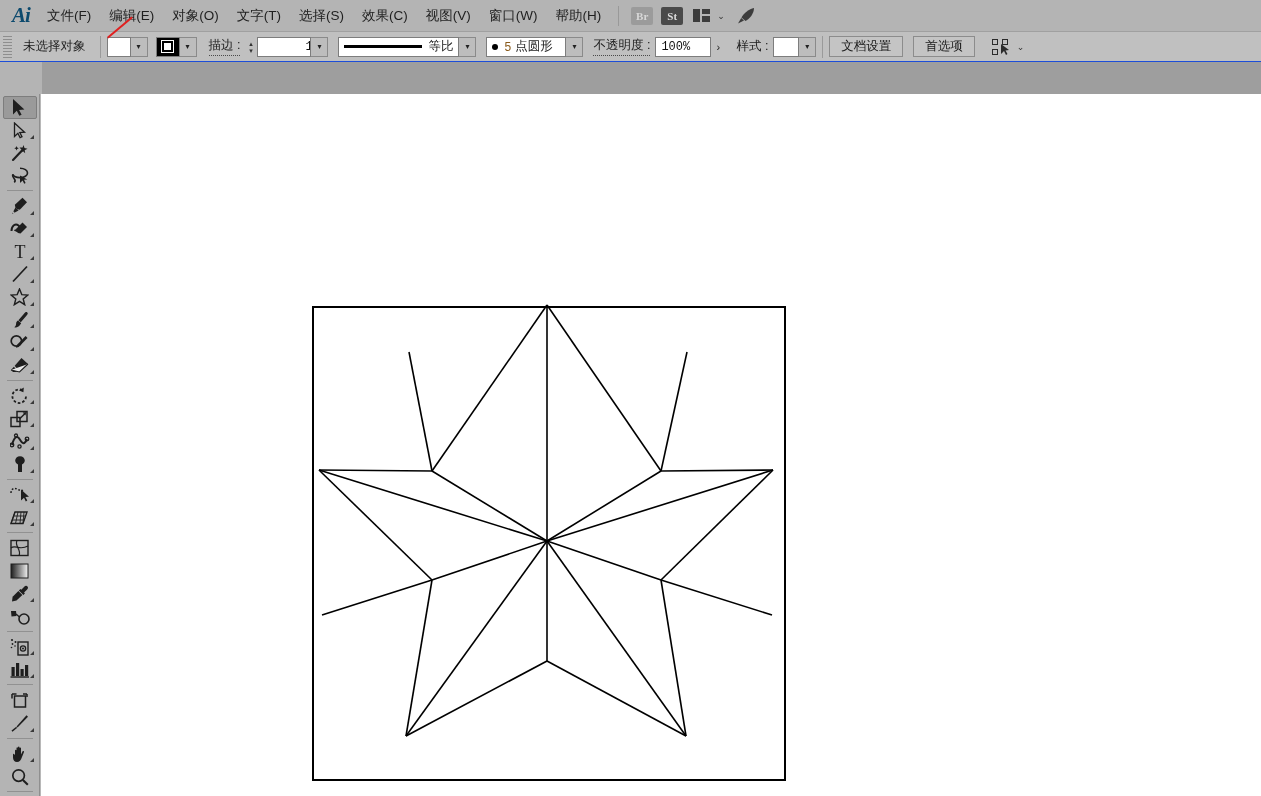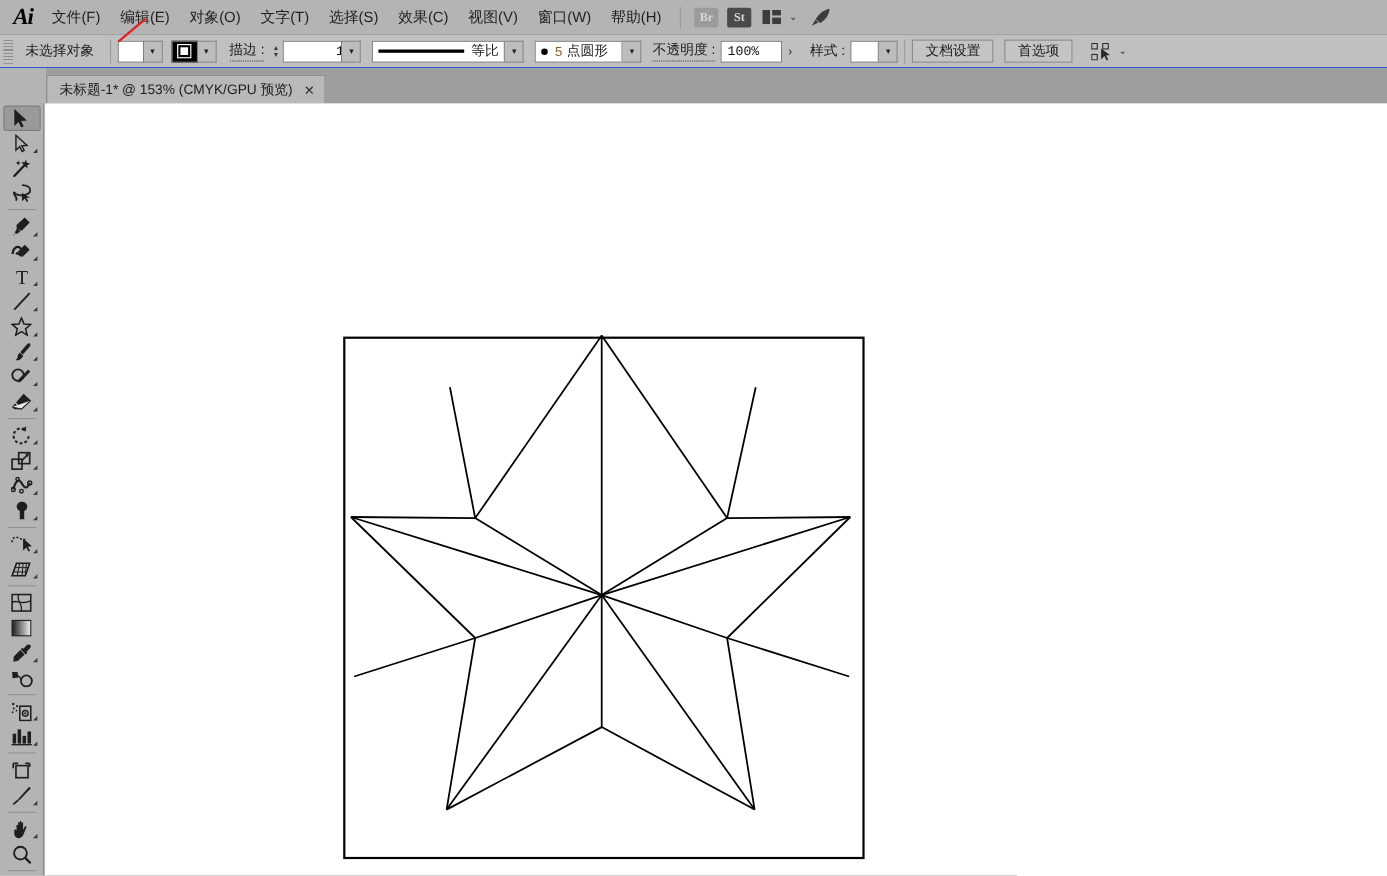--- a/index.html
+++ b/index.html
@@ -16,21 +16,21 @@
     position: absolute; left: 0; top: 0; width: 1261px; height: 32px;
     background: #b4b4b4;
     display: flex; align-items: center;
     border-bottom: 1px solid #a0a0a0;
   }
   .ai-logo {
     width: 34px; height: 32px;
     display: flex; align-items: center; justify-content: center;
     font-family: "Liberation Serif", serif;
     font-size: 21px; font-weight: bold; font-style: italic;
-    color: #000000; letter-spacing: -1px;
+    color: #0c4a6e; letter-spacing: -1px;
     margin-left: 4px;
   }
   .menu-item {
     padding: 0 9px; height: 32px; line-height: 32px;
     font-size: 13.5px; color: #1f1f1f; cursor: default;
     white-space: nowrap;
   }
   .menu-sep {
     width: 1px; height: 20px; background: #999; margin: 0 8px;
   }
@@ -299,24 +299,20 @@
         <rect x="10.5" y="0.5" width="5" height="5" fill="none" stroke="#2b2b2b"></rect>
         <rect x="0.5" y="10.5" width="5" height="5" fill="none" stroke="#2b2b2b"></rect>
         <path d="M9 5 L9 15 L12 12 L14 16 L15.5 15 L13.5 11.5 L17 11 Z" fill="#2b2b2b"></path>
       </svg>
     </div>
     <div class="chev">⌄</div>
   </div>
 
   <div class="tabbar">
     <div class="tabbar-spacer"></div>
-    <div class="doc-tab">
-      <span>未标题-1* @ 153% (CMYK/GPU 预览)</span>
-      <span class="tab-close">✕</span>
-    </div>
   </div>
 
   <div class="toolbar">
 
     <div class="tool active">
       <svg width="15" height="17" viewBox="0 0 15 17">
           <path d="M1 0 L1 15.5 L4.8 11.8 L7.3 16.8 L9.6 15.7 L7.1 10.9 L12.4 10.6 Z" fill="#1e1e1e"></path>
         </svg>
     </div>
 

